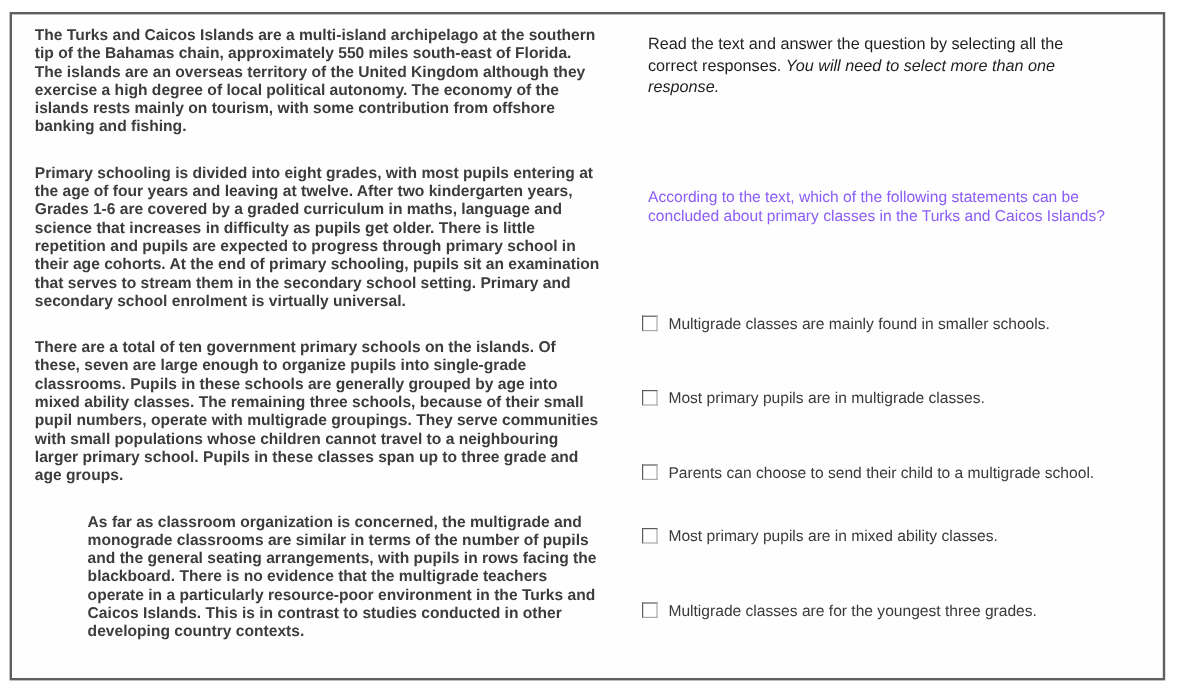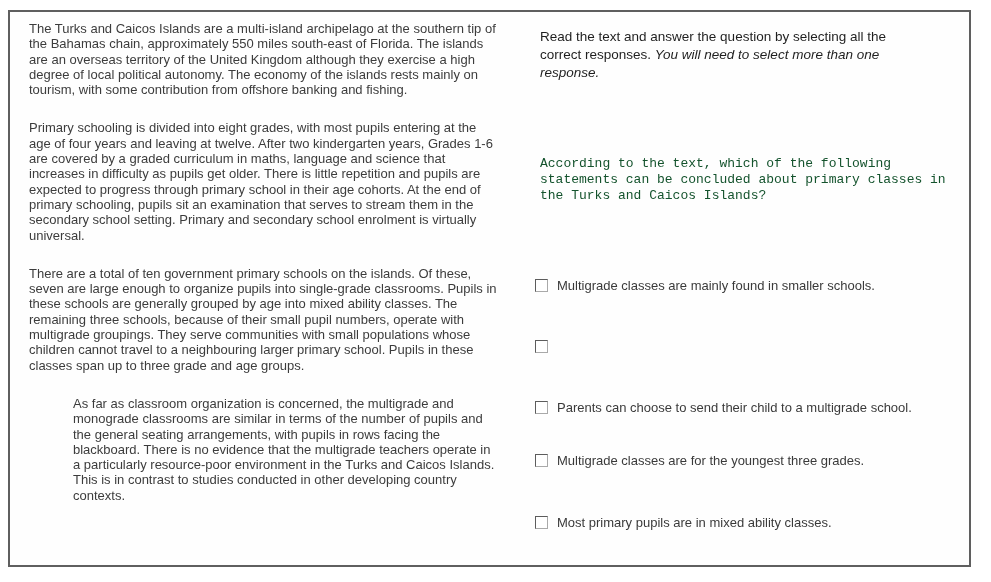--- a/index.html
+++ b/index.html
@@ -26,20 +26,21 @@
   }
   
   .passage {
     position: absolute;
     left: 29px;
     top: 21px;
     width: 471px;
     color: #3c3c3c;
     font-size: 13px;
     line-height: 15.3px;
+    font-weight: bold;
   }
   .passage p {
     margin: 0 0 23px 0;
   }
   .passage p:last-child { margin-bottom: 0; margin-left: 44px; }
 
   
   .qcol {
     position: absolute;
     left: 540px;
@@ -53,22 +54,21 @@
     font-size: 13.5px;
     font-weight: normal;
     line-height: 18px;
     color: #1f1f1f;
   }
   .instructions .em { font-style: italic; }
   .question {
     margin-top: 74px;
     font-size: 13px;
     line-height: 16px;
-    color: #14532d;
-    font-family: Liberation Mono, monospace;
+    color: #8b5cf6;
   }
   .options {
     margin-top: 74px;
     margin-left: -5px;
   }
   .option {
     display: flex;
     align-items: center;
     margin-bottom: 47px;
   }
@@ -110,28 +110,29 @@
 
     <div class="question">According to the text, which of the following statements can be concluded about primary classes in the Turks and Caicos Islands?</div>
 
     <div class="options">
       <div class="option">
         <span class="checkbox"></span>
         <span class="option-label">Multigrade classes are mainly found in smaller schools.</span>
       </div>
       <div class="option">
         <span class="checkbox"></span>
+        <span class="option-label">Most primary pupils are in multigrade classes.</span>
       </div>
       <div class="option">
         <span class="checkbox"></span>
         <span class="option-label">Parents can choose to send their child to a multigrade school.</span>
       </div>
       <div class="option">
         <span class="checkbox"></span>
-        <span class="option-label">Multigrade classes are for the youngest three grades.</span>
+        <span class="option-label">Most primary pupils are in mixed ability classes.</span>
       </div>
       <div class="option">
         <span class="checkbox"></span>
-        <span class="option-label">Most primary pupils are in mixed ability classes.</span>
+        <span class="option-label">Multigrade classes are for the youngest three grades.</span>
       </div>
     </div>
   </div>
 </div>
 
 </body></html>

